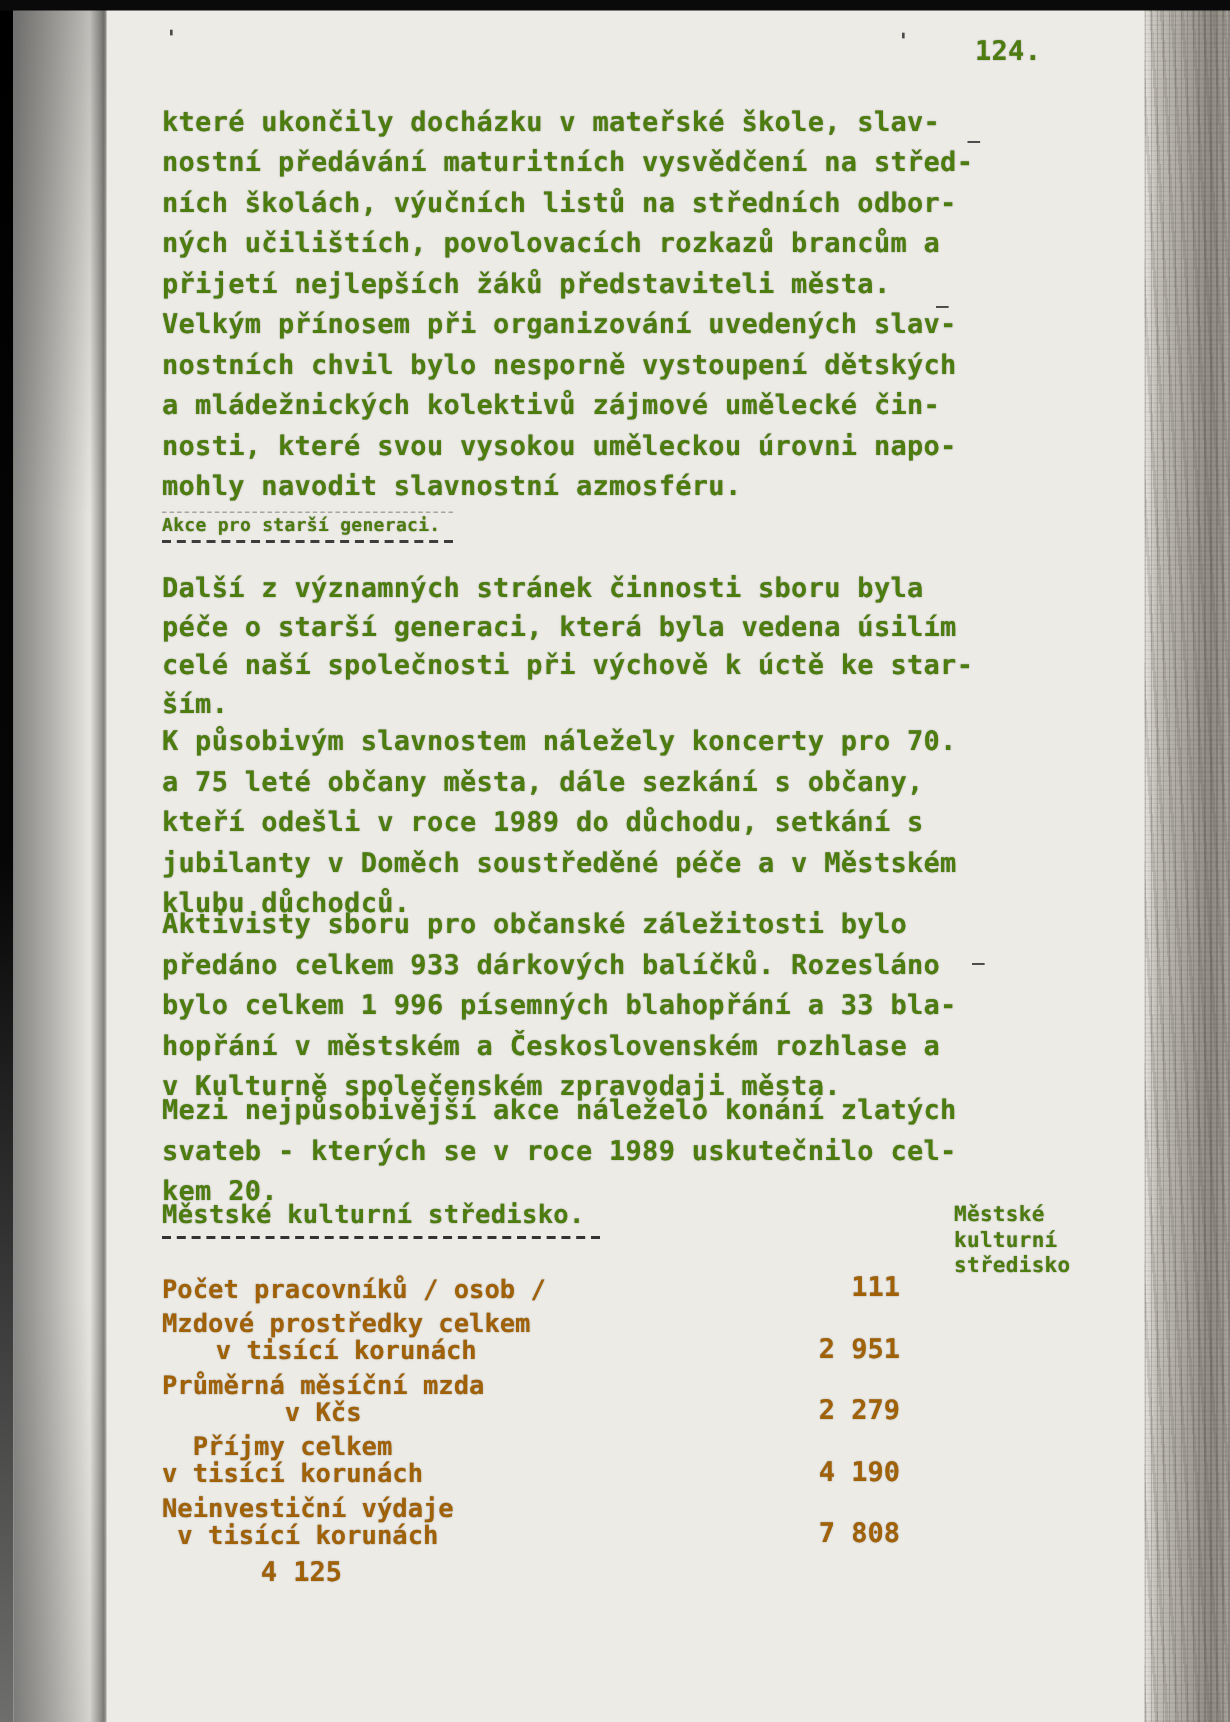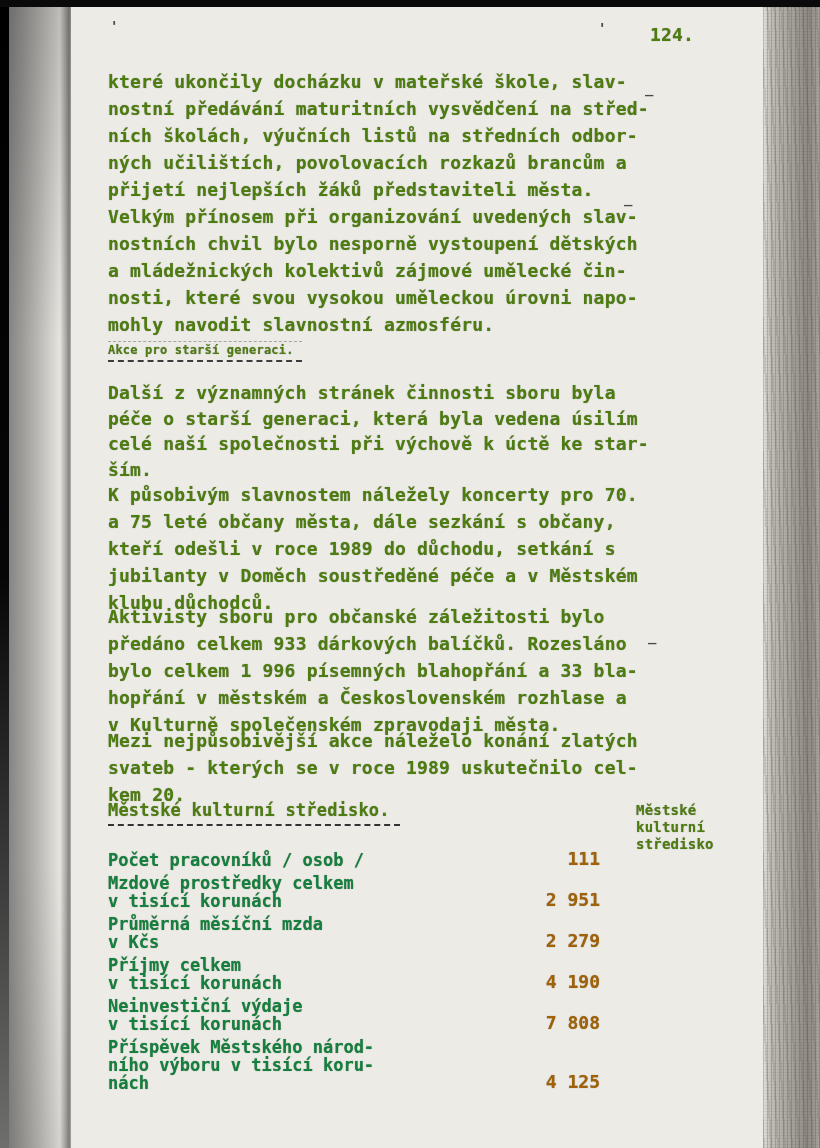--- a/index.html
+++ b/index.html
@@ -49,22 +49,22 @@
   #para4{left:108px;top:603px;line-height:27px;width:560px;}
   #para5{left:108px;top:727px;line-height:27px;width:560px;}
   #heading2{left:108px;top:800px;font-size:17px;
     border-bottom:2px dashed #333;padding:0 10px 4px 0;}
   #margin-note{left:636px;top:802px;font-size:14px;line-height:17px;white-space:pre-line;}
   #page-number{left:650px;top:24px;font-size:18px;}
   
   #stats{position:absolute;left:108px;top:848px;width:492px;}
   .row{display:flex;justify-content:space-between;align-items:flex-end;margin-bottom:5px;}
   .row .lbl{font-size:17px;line-height:18px;white-space:pre-line;
-    font-family:"DejaVu Sans Mono",monospace;font-weight:700;color:#15803d;
-    text-shadow:0 0 1px rgba(40,40,40,.5);}
+    font-family:"DejaVu Sans Mono",monospace;font-weight:700;color:#a16207;
+    text-shadow:0 0 1px rgba(40,40,40,.5);text-align:center;}
   .row .val{font-size:18px;width:120px;text-align:right;
     font-family:"DejaVu Sans Mono",monospace;font-weight:700;color:#a16207;
     text-shadow:0 0 1px rgba(40,40,40,.5);}
   
   .artifact{position:absolute;font-family:"DejaVu Sans Mono",monospace;font-weight:700;color:#4a4a4a;font-size:14px;}
   #tick-left{left:110px;top:18px;}
   #tick-right{left:598px;top:20px;}
   #u1{left:645px;top:80px;}
   #u2{left:624px;top:190px;}
   #u3{left:648px;top:628px;}
@@ -140,18 +140,15 @@
     <div class="lbl">Příjmy celkem
 v tisící korunách</div>
     <div class="val">4 190</div>
   </div>
   <div class="row">
     <div class="lbl">Neinvestiční výdaje
 v tisící korunách</div>
     <div class="val">7 808</div>
   </div>
   <div class="row">
-    <div class="lbl">Příspěvek Městského národ-
-ního výboru v tisící koru-
-nách</div>
     <div class="val">4 125</div>
   </div>
 </div>
 
 </body></html>

